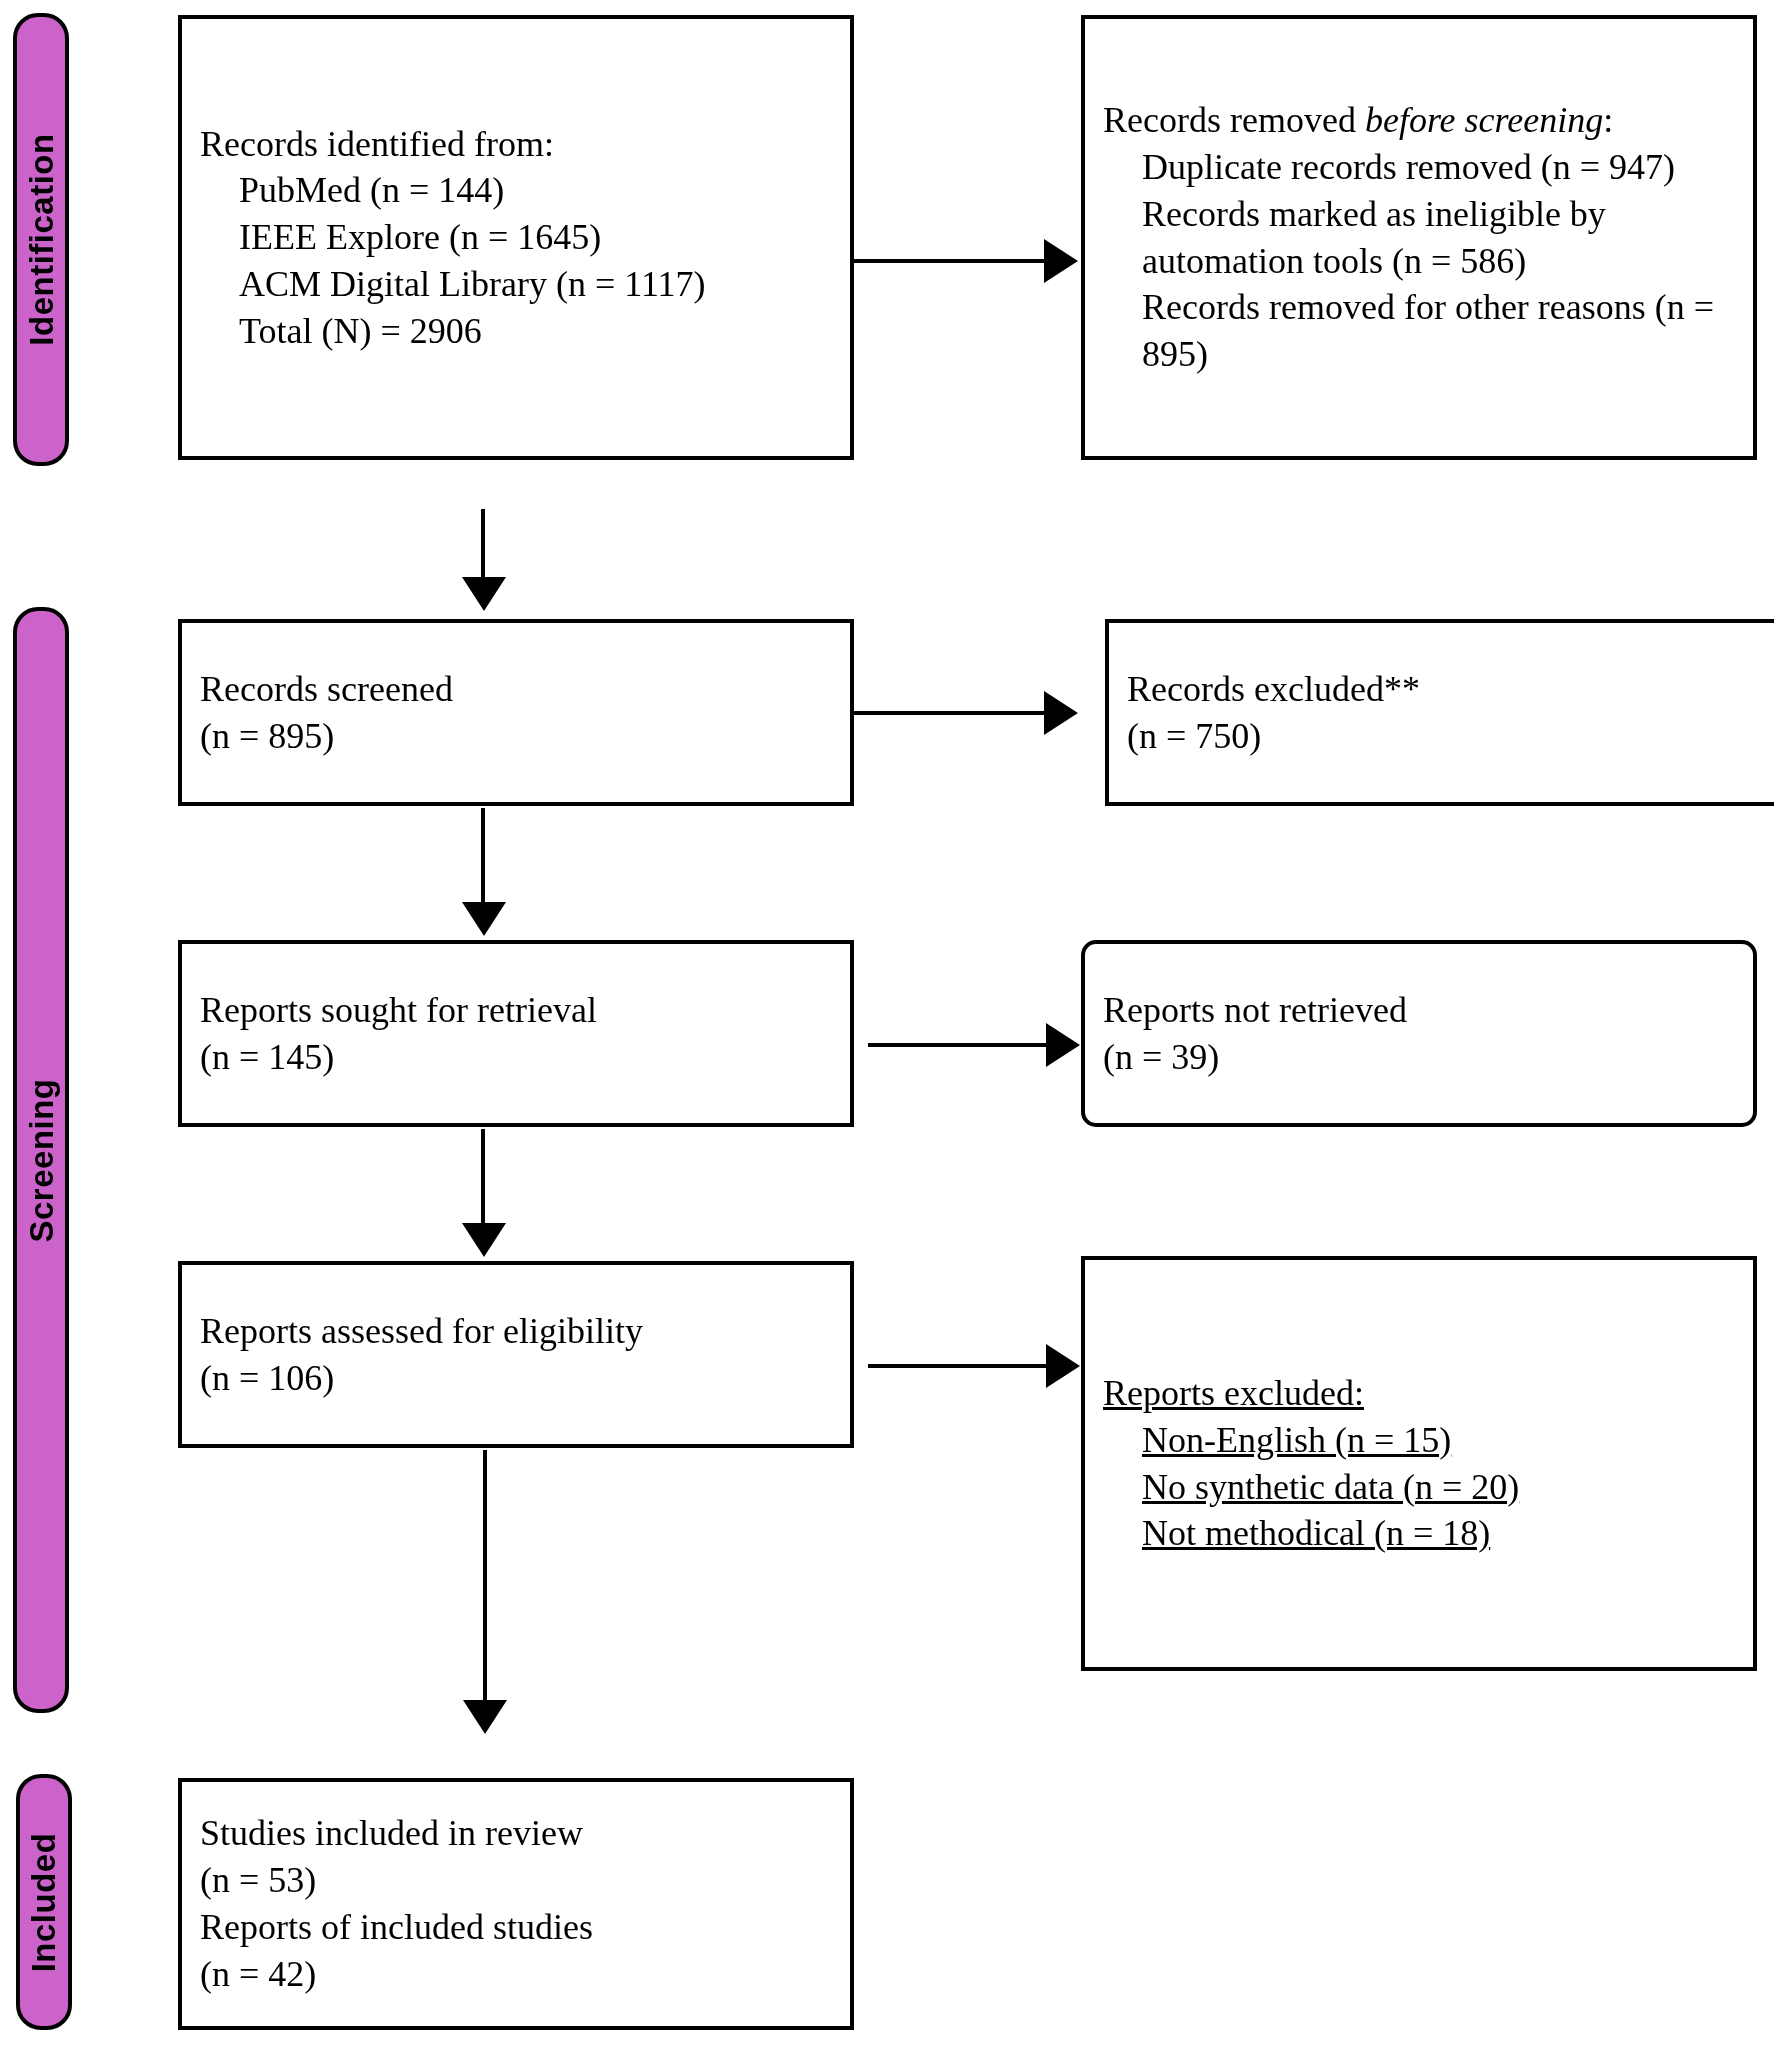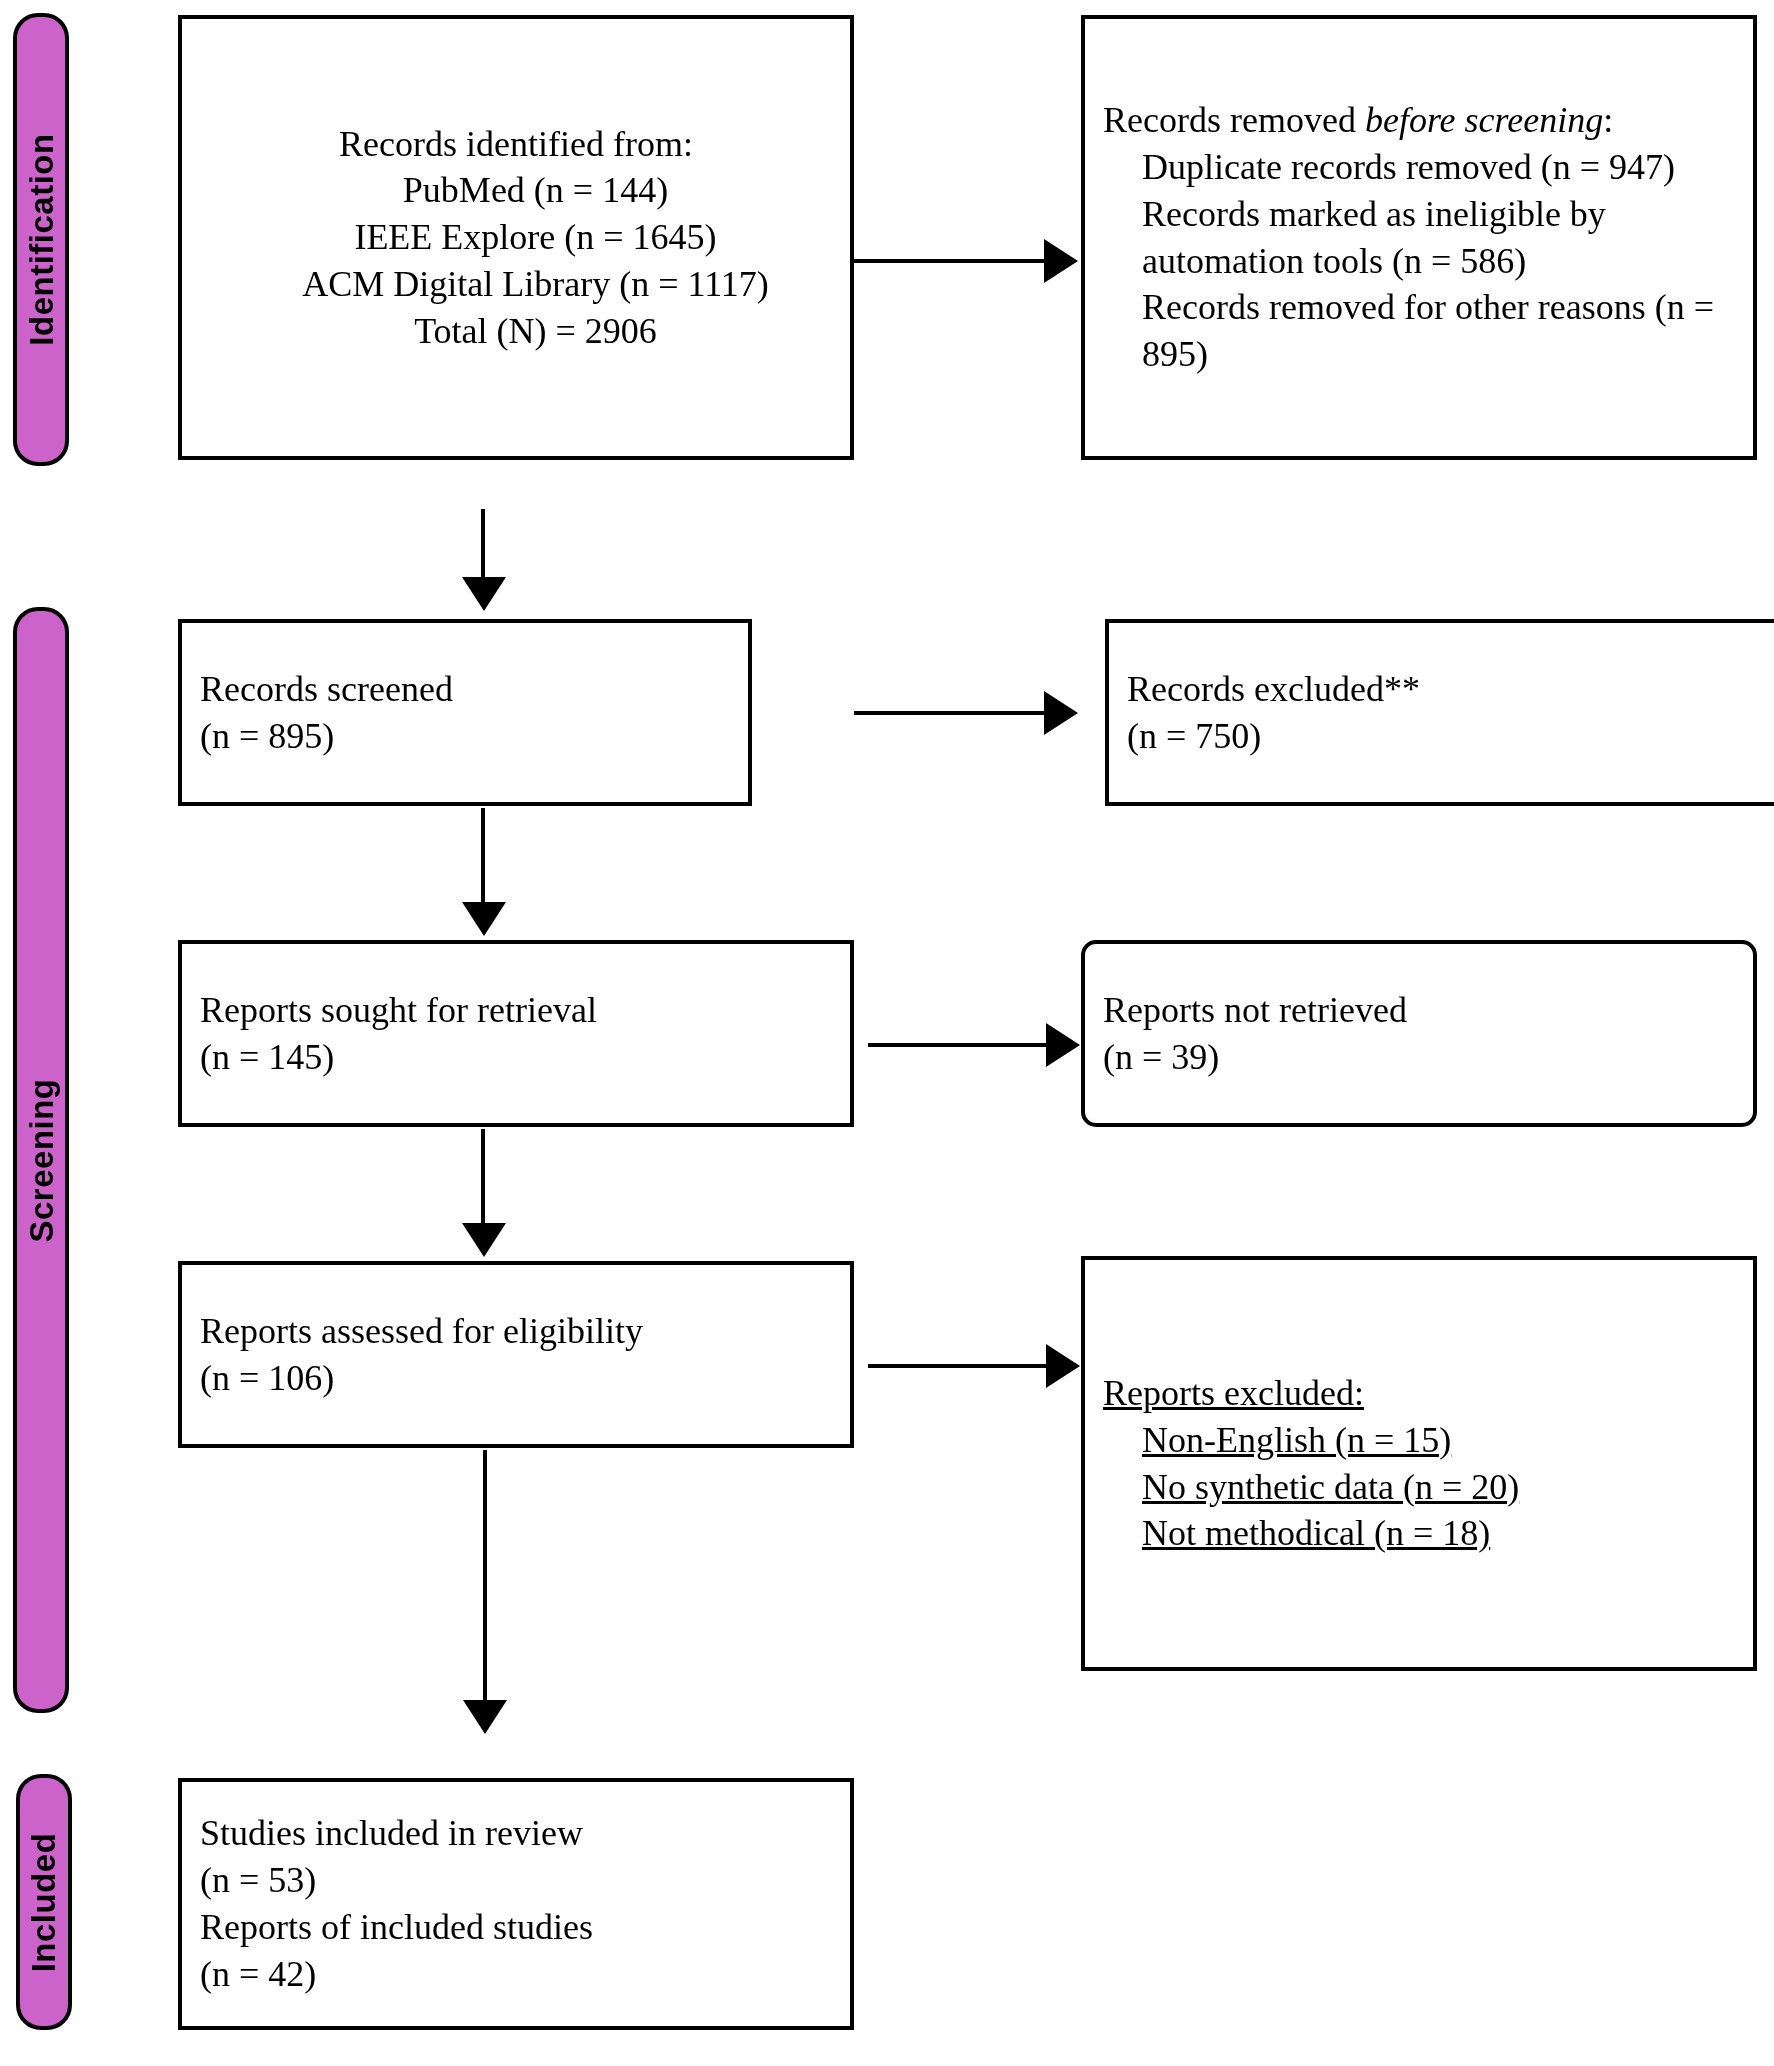--- a/index.html
+++ b/index.html
@@ -103,21 +103,21 @@
   </div>
 
   <div class="stage-bar" style="left:13.4px; top:607px; width:56px; height:1106px;">
     <span class="stage-label">Screening</span>
   </div>
 
   <div class="stage-bar" style="left:16px; top:1774px; width:56px; height:256px;">
     <span class="stage-label">Included</span>
   </div>
 
-  <div class="box" style="left:178px; top:15px; width:676px; height:445px;text-align:center;">
+  <div class="box" style="left:178px; top:15px; width:676px; height:445px;">
     <div class="box-text">
       <div class="line">Records identified from:</div>
       <div class="line indent">PubMed (n = 144)</div>
       <div class="line indent">IEEE Explore (n = 1645)</div>
       <div class="line indent">ACM Digital Library (n = 1117)</div>
       <div class="line indent">Total (N) = 2906</div>
     </div>
   </div>
 
   <div class="box" style="left:1081px; top:15px; width:676px; height:445px;">
@@ -128,21 +128,21 @@
       <div class="line indent">Records removed for other reasons (n = 895)</div>
     </div>
   </div>
 
   <div class="h-line" style="left:854px; top:259px; width:193px;"></div>
   <div class="arrow-right" style="left:1044px; top:239px;"></div>
 
   <div class="v-line" style="left:481px; top:509px; height:79px;"></div>
   <div class="arrow-down" style="left:462px; top:577px;"></div>
 
-  <div class="box" style="left:178px; top:619px; width:574px; height:187px;">
+  <div class="box" style="left:178px; top:619px; width:676px; height:187px;">
     <div class="box-text">
       <div class="line">Records screened</div>
       <div class="line">(n = 895)</div>
     </div>
   </div>
 
   <div class="box" style="left:1081px; top:619px; width:676px; height:187px;margin-left:24px;">
     <div class="box-text">
       <div class="line">Records excluded**</div>
       <div class="line">(n = 750)</div>

